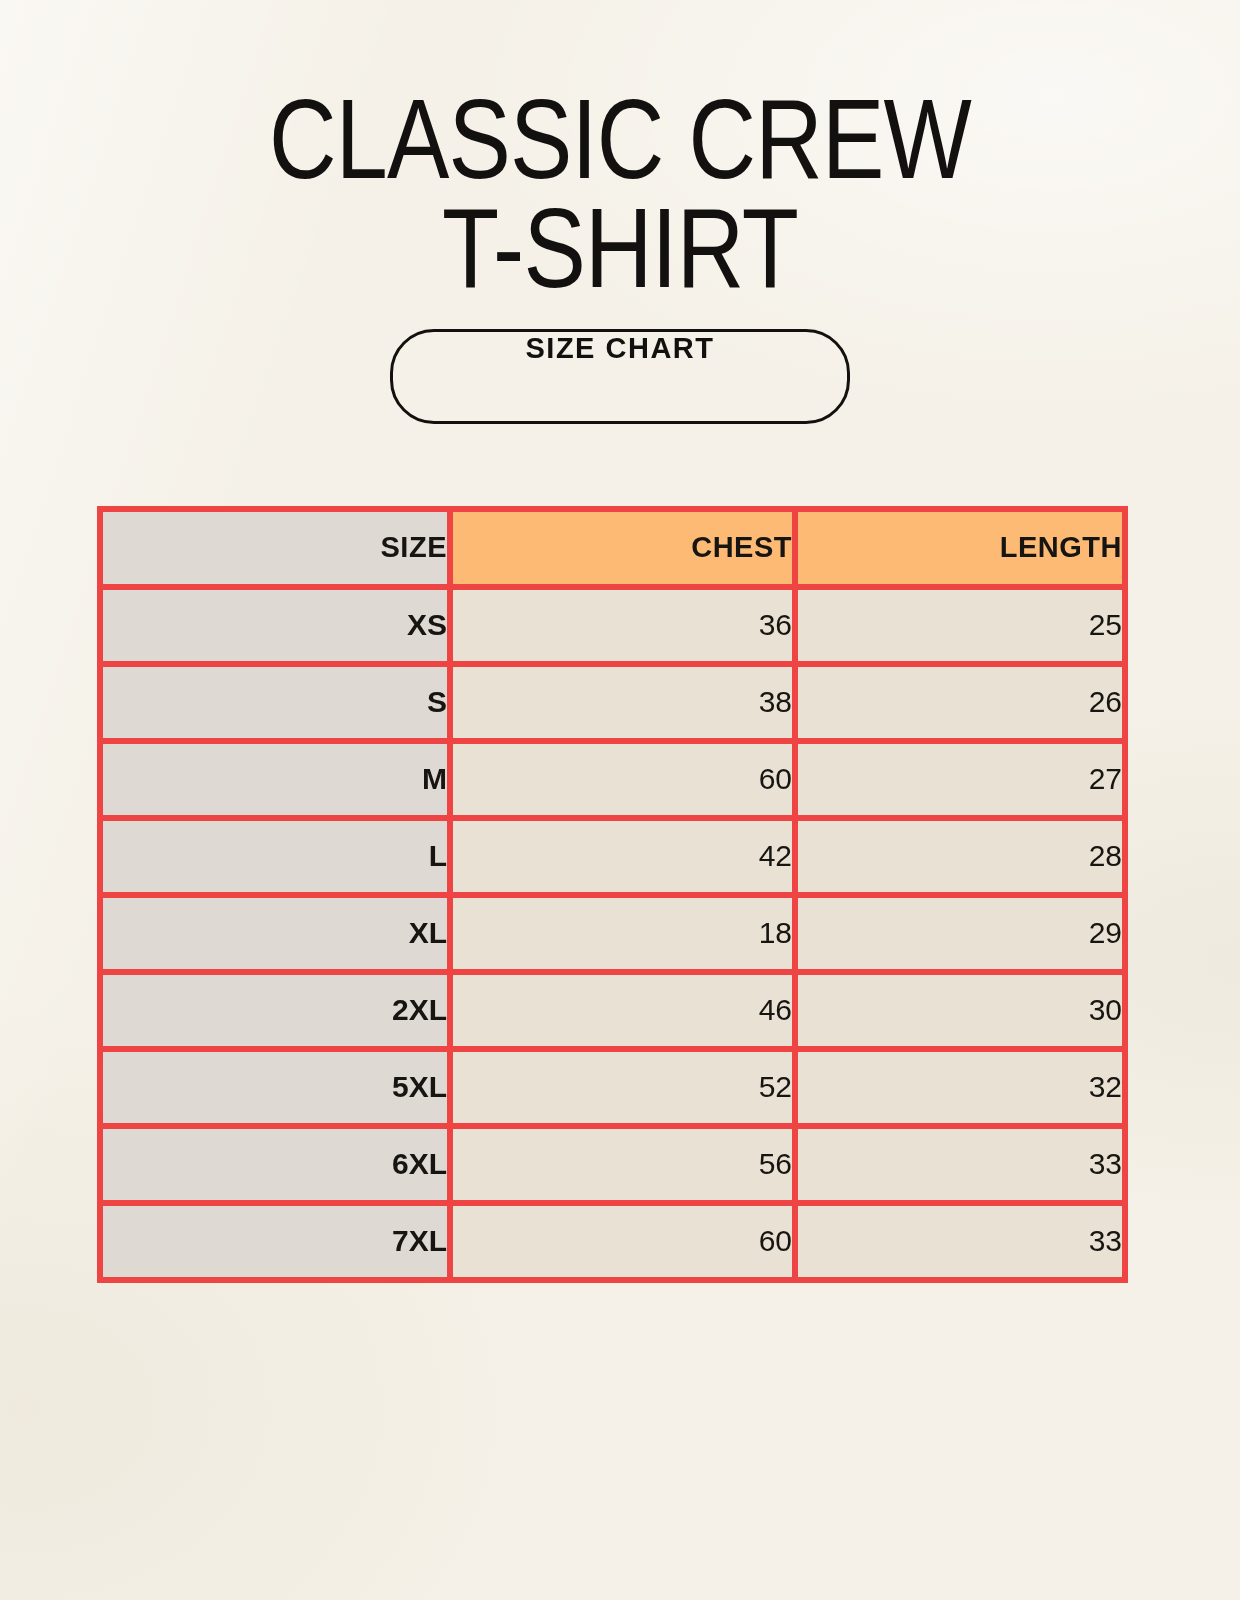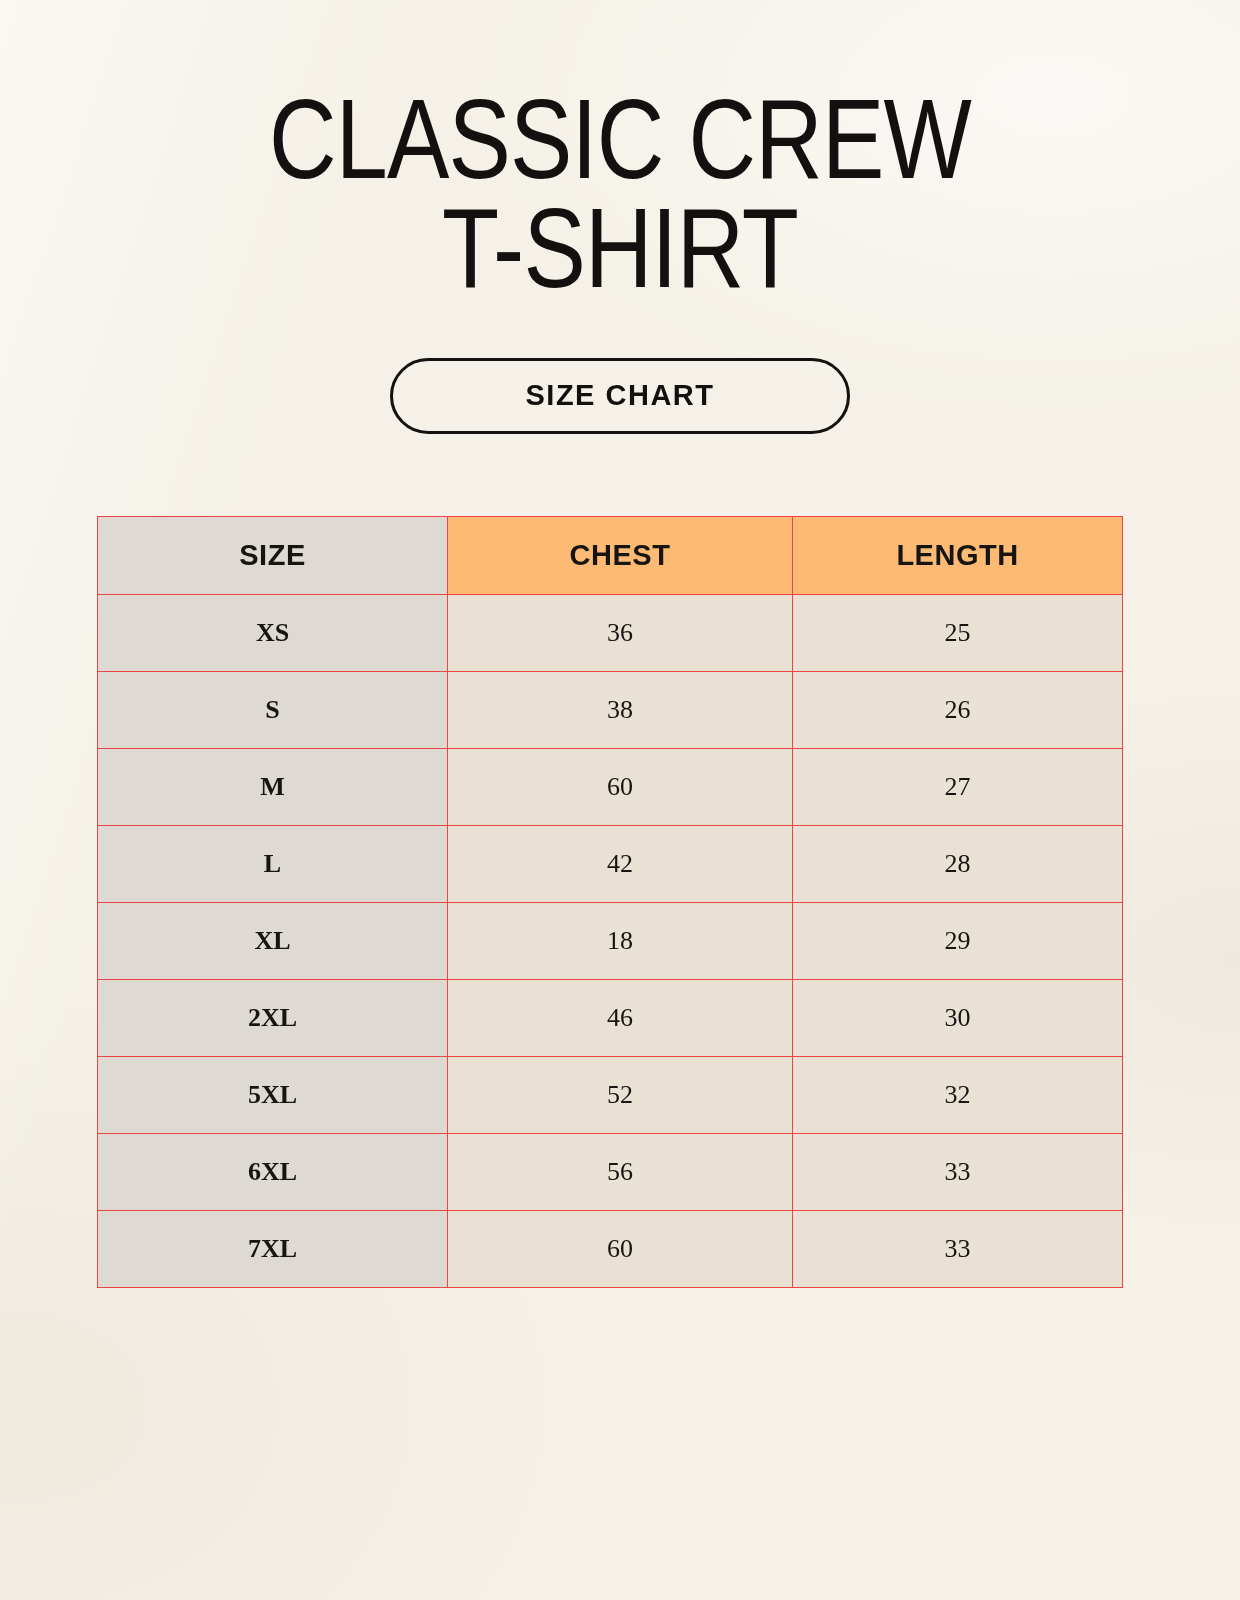--- a/index.html
+++ b/index.html
@@ -31,57 +31,57 @@
     font-weight: 500;
     letter-spacing: -1px;
     color: #131110;
     transform: scaleX(0.82);
     transform-origin: 50% 0;
   }
   .title .title-line { display: block; }
 
   .pill {
     width: 460px;
-    height: 76px;
-    margin: 55px auto 0;
+    height: 95px;
+    margin: 26px auto 0;
     border: 3px solid #131110;
     border-radius: 44px;
     background: transparent;
     display: flex;
-    align-items: center;
+    align-items: flex-start;
     justify-content: center;
     cursor: pointer;
   }
   .pill span {
     font-size: 29px;
     font-weight: bold;
     letter-spacing: 1.5px;
     color: #131110;
   }
 
   table.size-chart {
     margin-left: 97px;
     margin-top: 82px;
     width: 1025px;
     border-collapse: collapse;
     table-layout: fixed;
   }
   table.size-chart th,
   table.size-chart td {
-    border: 1px solid #ef4444;
-    text-align: center;
+    border: 6px solid #ef4444;
+    text-align: right;
     vertical-align: middle;
   }
   table.size-chart th {
     height: 78px;
     font-size: 29px;
     font-weight: bold;
     letter-spacing: 0.5px;
   }
-  table.size-chart td { height: 77px; font-size: 26px; font-family: Liberation Serif, serif; }
+  table.size-chart td { height: 77px; font-size: 30px; }
 
   th.col-size, td.size-cell { background: #ded9d3; }
   th.col-accent { background: #fdba74; }
   td.data-cell { background: #e9e2d4; }
   td.size-cell { font-weight: bold; font-size: 29px; }
 
   .footnote {
     width: 1025px;
     margin-left: 97px;
     margin-top: 14px;

